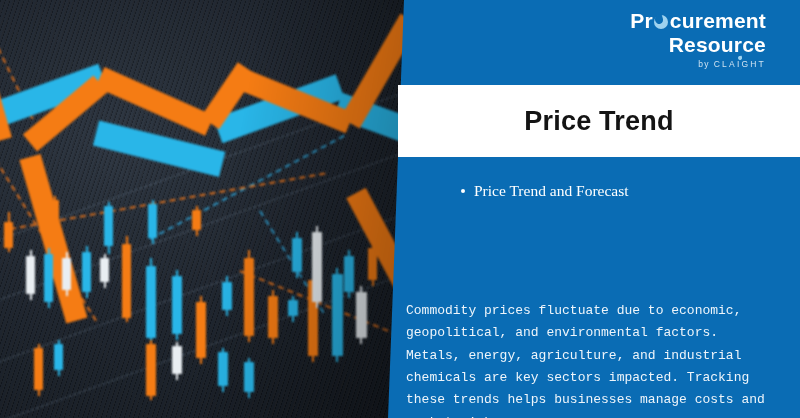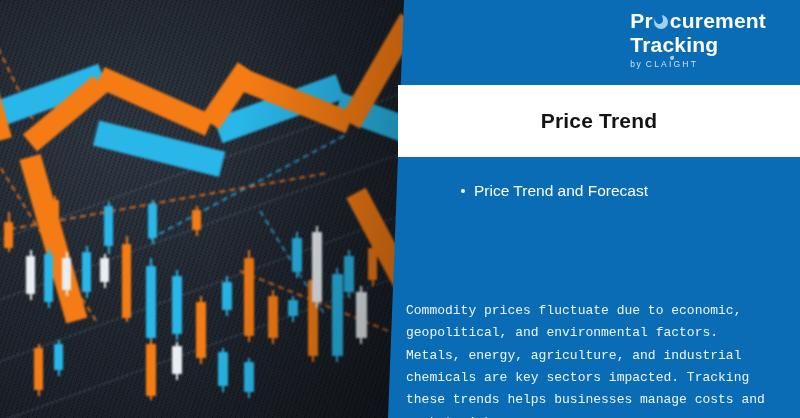--- a/index.html
+++ b/index.html
@@ -98,20 +98,21 @@
     position: absolute; inset: 0;
     background: linear-gradient(100deg, rgba(0,0,0,0) 55%, rgba(0,0,0,0.35) 100%);
     pointer-events: none;
   }
 
   
   .logo {
     position: absolute;
     right: 34px;
     top: 10px;
+    text-align: right;
     line-height: 1;
     color: #ffffff;
     user-select: none;
   }
   .logo-line {
     font-size: 21px;
     font-weight: 700;
     letter-spacing: .2px;
     white-space: nowrap;
   }
@@ -163,21 +164,21 @@
     left: 398px;
     top: 85px;
     width: 402px;
     height: 72px;
     background: #ffffff;
     display: flex;
     align-items: center;
     justify-content: center;
   }
   .title-band h1 {
-    font-size: 21px;
+    font-size: 27px;
     font-weight: 700;
     color: #141414;
     letter-spacing: .2px;
   }
 
   
   .bullets {
     position: absolute;
     left: 458px;
     top: 180px;
@@ -185,20 +186,21 @@
     list-style: none;
   }
   .bullets li {
     position: relative;
     padding-left: 16px;
     margin-bottom: 5px;
     font-size: 15.5px;
     color: #ffffff;
     line-height: 1.45;
     white-space: nowrap;
+    font-family: Liberation Serif, serif;
   }
   .bullets li::before {
     content: "";
     position: absolute;
     left: 3px; top: 9px;
     width: 4px; height: 4px;
     border-radius: 50%;
     background: #ffffff;
   }
 
@@ -345,21 +347,21 @@
       <div class="candle up" style="left:244px;top:362px; width:10px; height:30px;"></div>
     </div>
 
     <div class="photo-fade"></div>
   </div>
 
   <div class="logo">
     <div class="logo-line">
       <span>Pr</span><span class="logo-o"></span><span>curement</span>
     </div>
-    <div class="logo-line l2">Tracking</div>
+    <div class="logo-line l2">Resource</div>
     <div class="logo-sub">
       <span>by</span>
       <span class="brand"><span>CLA</span><span class="i-dot">I</span><span>GHT</span></span>
     </div>
   </div>
 
   <div class="title-band">
     <h1>Price Trend</h1>
   </div>
 

